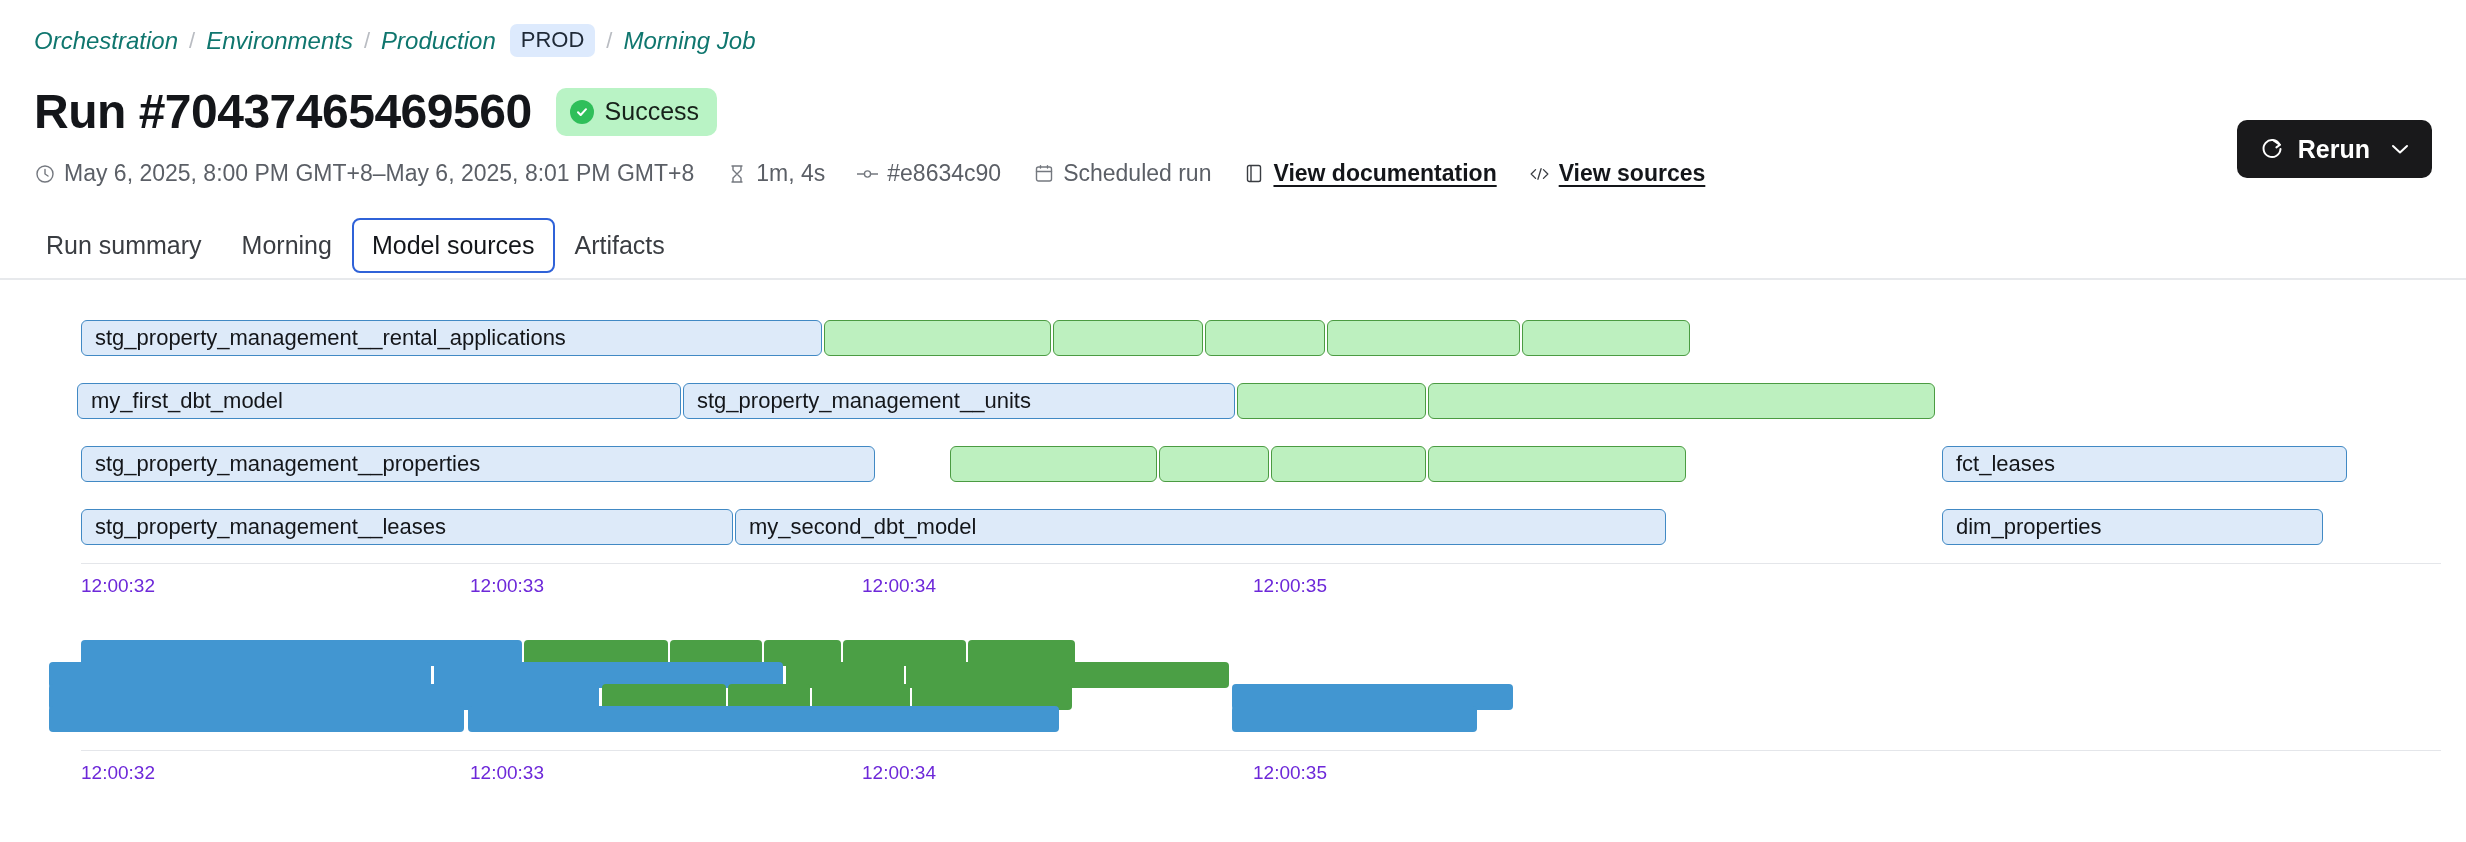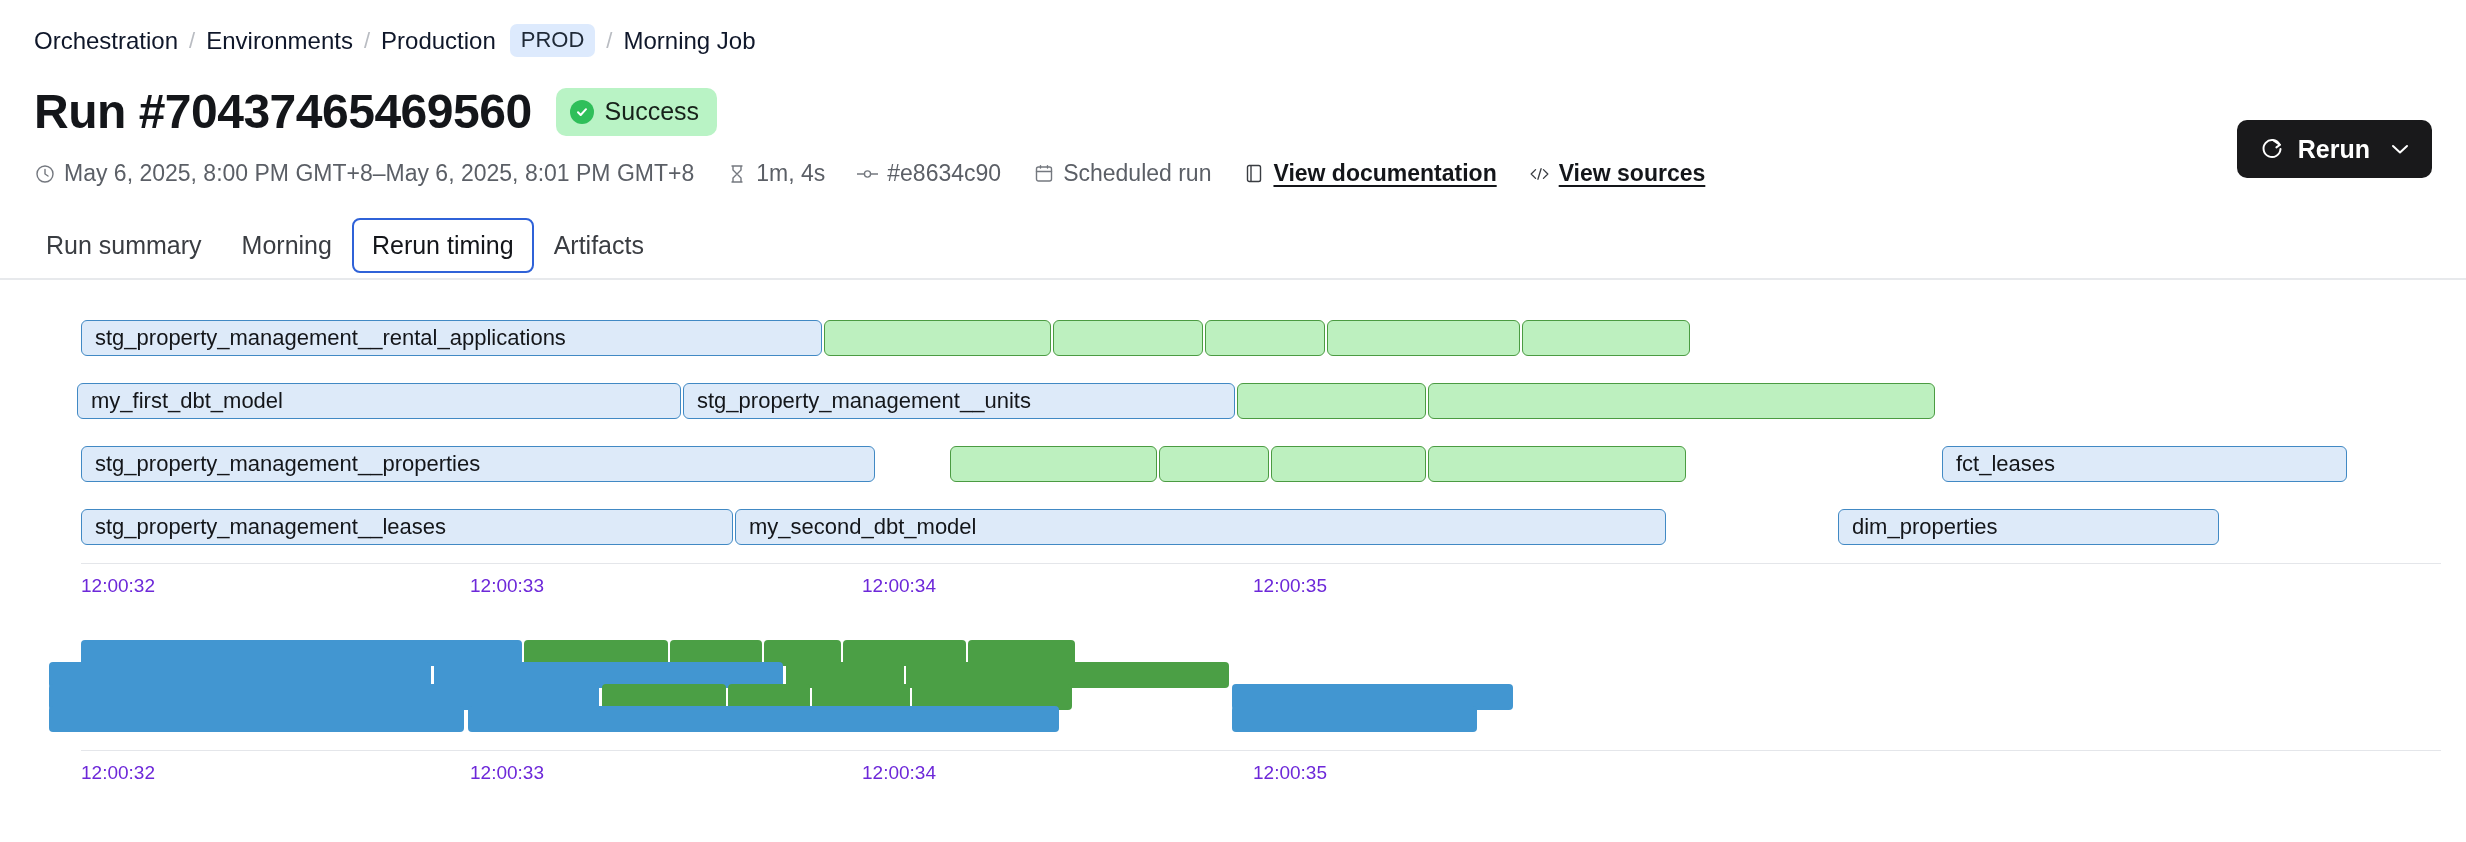--- a/index.html
+++ b/index.html
@@ -18,21 +18,21 @@
   .breadcrumb {
     position: absolute;
     left: 34px;
     top: 24px;
     display: flex;
     align-items: center;
     font-size: 24px;
     color: #2b2b2b;
     white-space: nowrap;
   }
-  .crumb { color: #0f172a; }
+  .crumb { color: #0f766e; font-style: italic; }
   .crumb-sep { color: #b9bcc2; margin: 0 11px; font-size: 22px; }
   .crumb-badge {
     background: #ddeafd;
     color: #1f2937;
     border-radius: 7px;
     padding: 3px 11px 4px 11px;
     font-size: 22px;
     margin-left: 14px;
   }
 
@@ -302,21 +302,21 @@
   <span class="rr-chev">
     <svg width="20" height="14" viewBox="0 0 20 14">
         <path d="M3 4 L10 10.5 L17 4" fill="none" stroke="#ffffff" stroke-width="2" stroke-linecap="round" stroke-linejoin="round"></path>
       </svg>
   </span>
 </div>
 
 <div class="tabs">
   <div class="tab">Run summary</div>
   <div class="tab">Morning</div>
-  <div class="tab active">Rerun timing</div>
+  <div class="tab active">Model sources</div>
   <div class="tab">Artifacts</div>
 </div>
 <div class="tabs-underline"></div>
 
 <div class="chart" id="chart-outline">
     <div class="gantt-row" style="top: 0px;">
       <div class="bar model-o" style="left: 81px; width: 741px;">
         <span class="bar-label">stg_property_management__rental_applications</span>
       </div>
       <div class="bar test-o" style="left: 824px; width: 227px;"></div>
@@ -347,21 +347,21 @@
         <span class="bar-label">fct_leases</span>
       </div>
     </div>
     <div class="gantt-row" style="top: 189px;">
       <div class="bar model-o" style="left: 81px; width: 652px;">
         <span class="bar-label">stg_property_management__leases</span>
       </div>
       <div class="bar model-o" style="left: 735px; width: 931px;">
         <span class="bar-label">my_second_dbt_model</span>
       </div>
-      <div class="bar model-o" style="left: 1838px; width: 381px;">
+      <div class="bar model-o" style="left: 1942px; width: 381px;">
         <span class="bar-label">dim_properties</span>
       </div>
     </div>
     <div class="axis-line" style="top: 243px;"></div>
     <div class="axis-ticks" style="top: 255px;">
       <span class="tick-label" style="left: 81px;">12:00:32</span>
       <span class="tick-label" style="left: 470px;">12:00:33</span>
       <span class="tick-label" style="left: 862px;">12:00:34</span>
       <span class="tick-label" style="left: 1253px;">12:00:35</span>
     </div>

